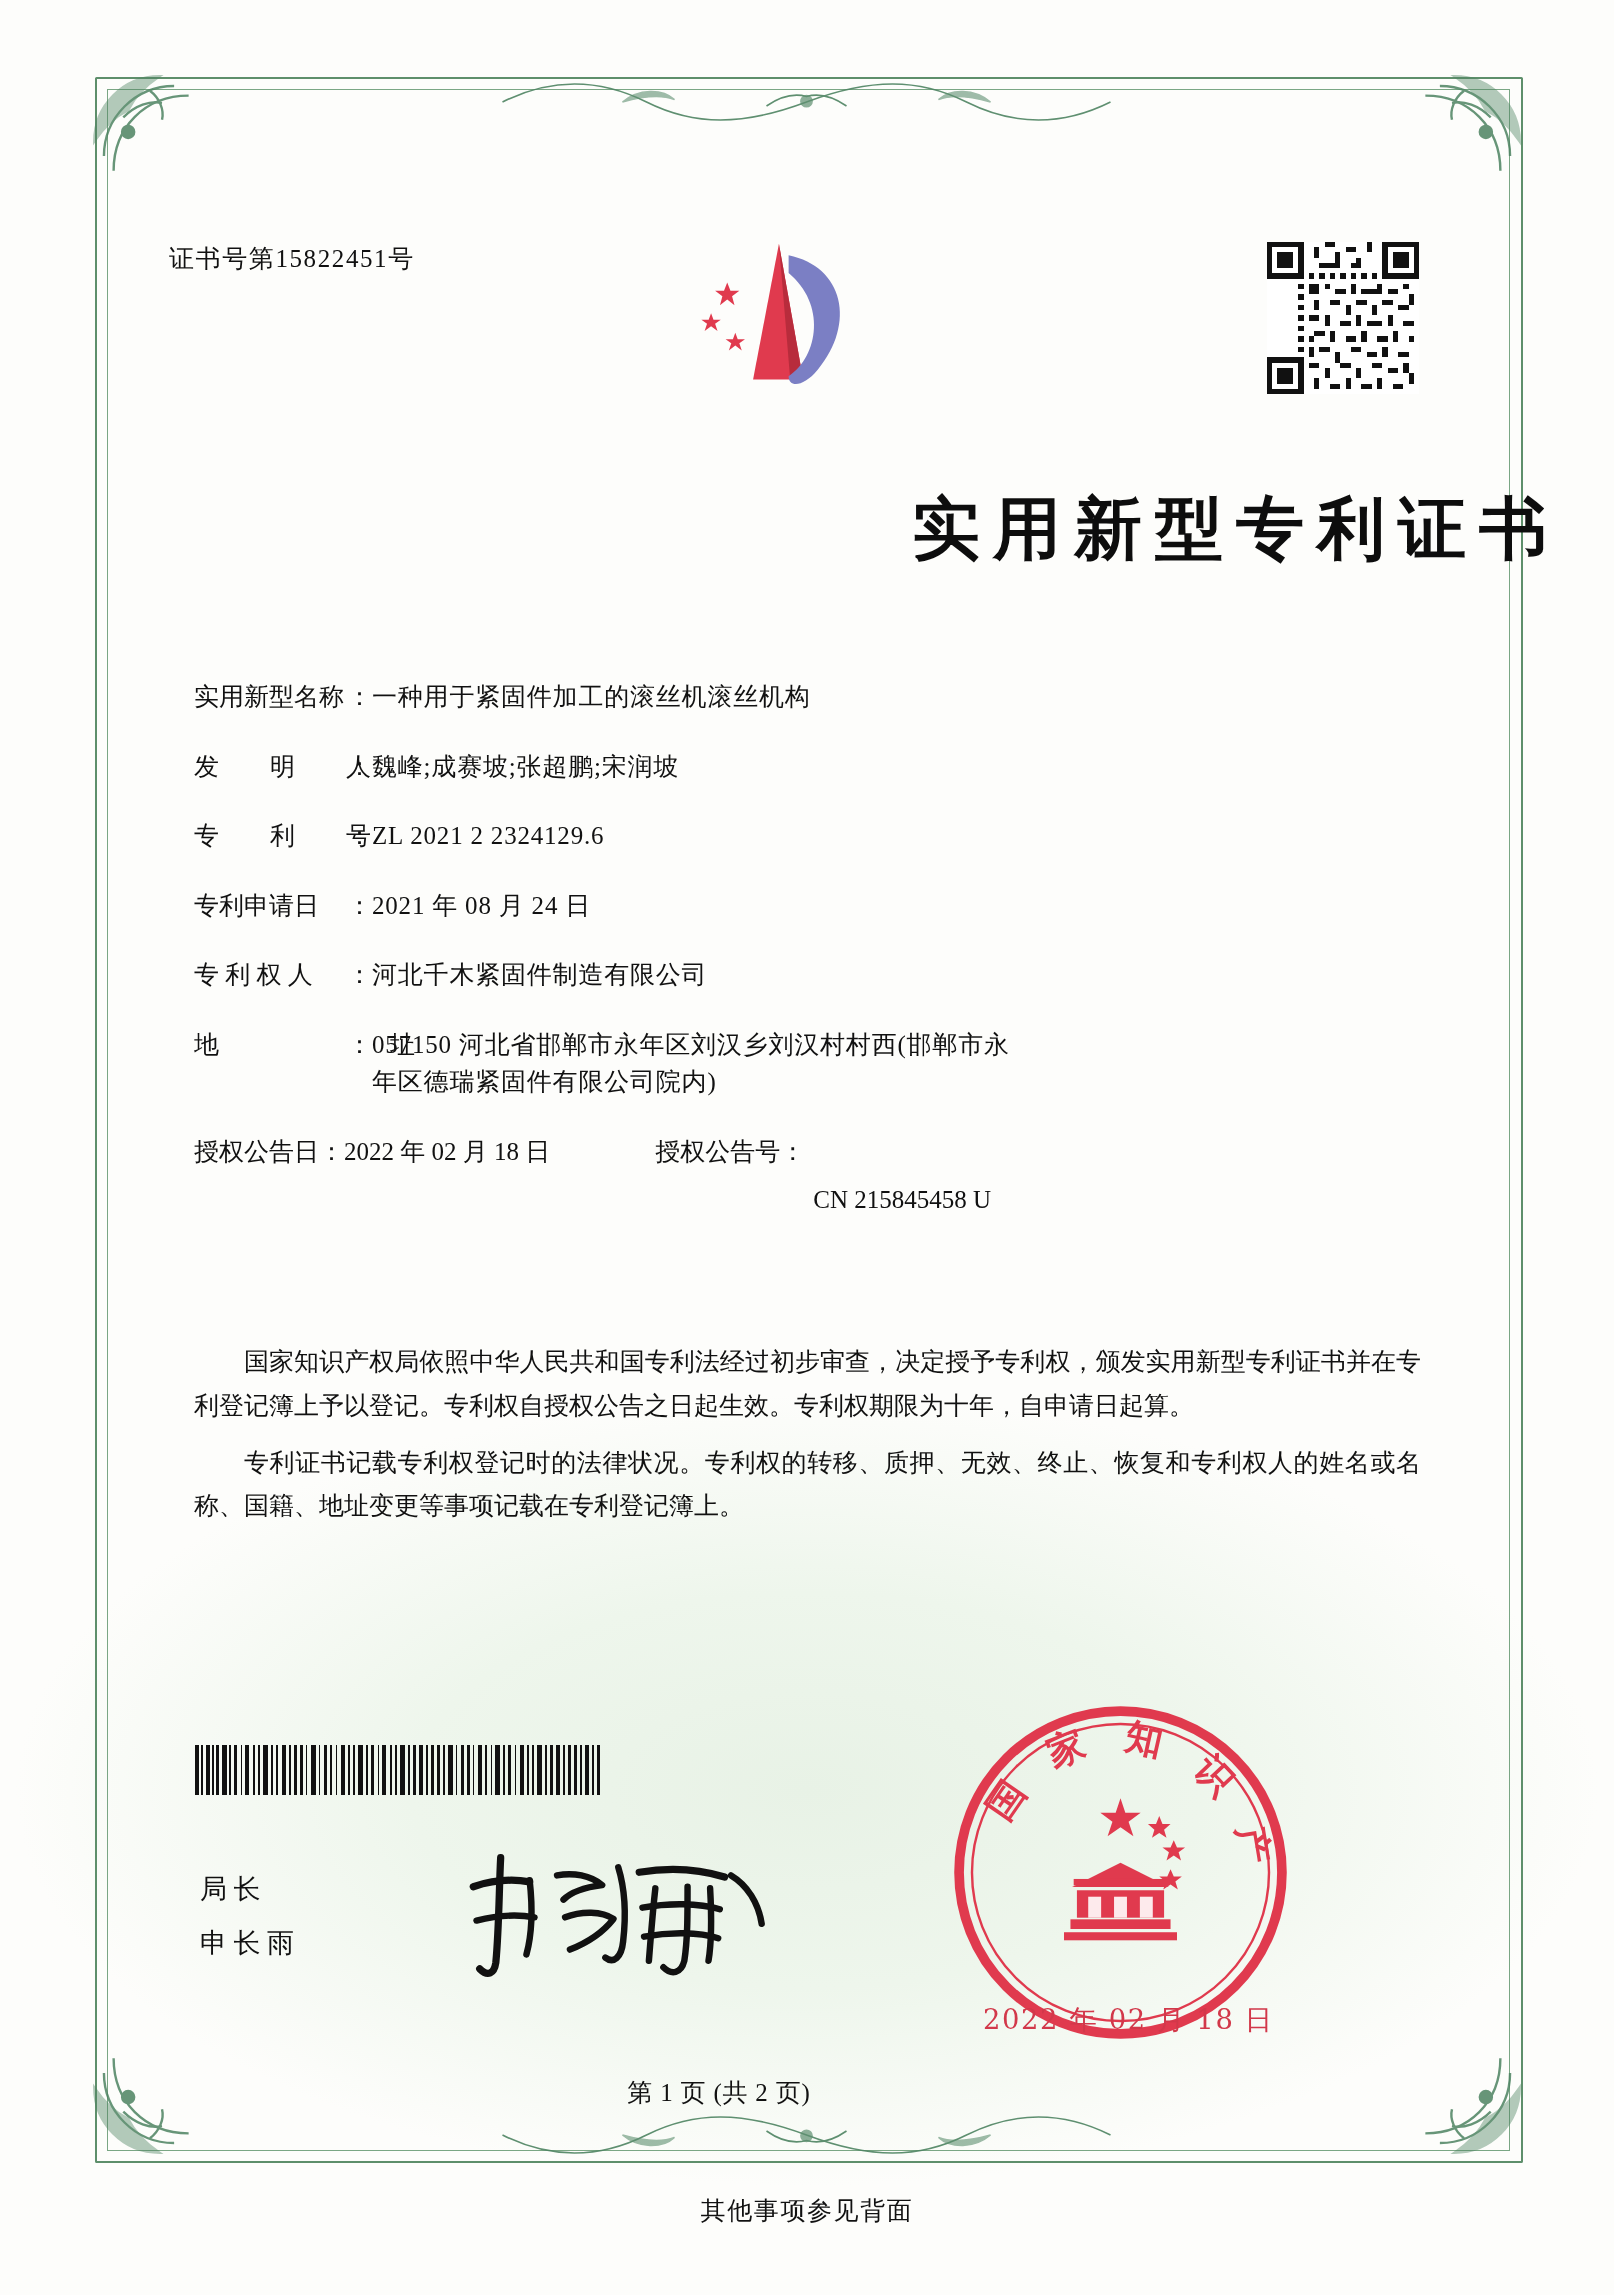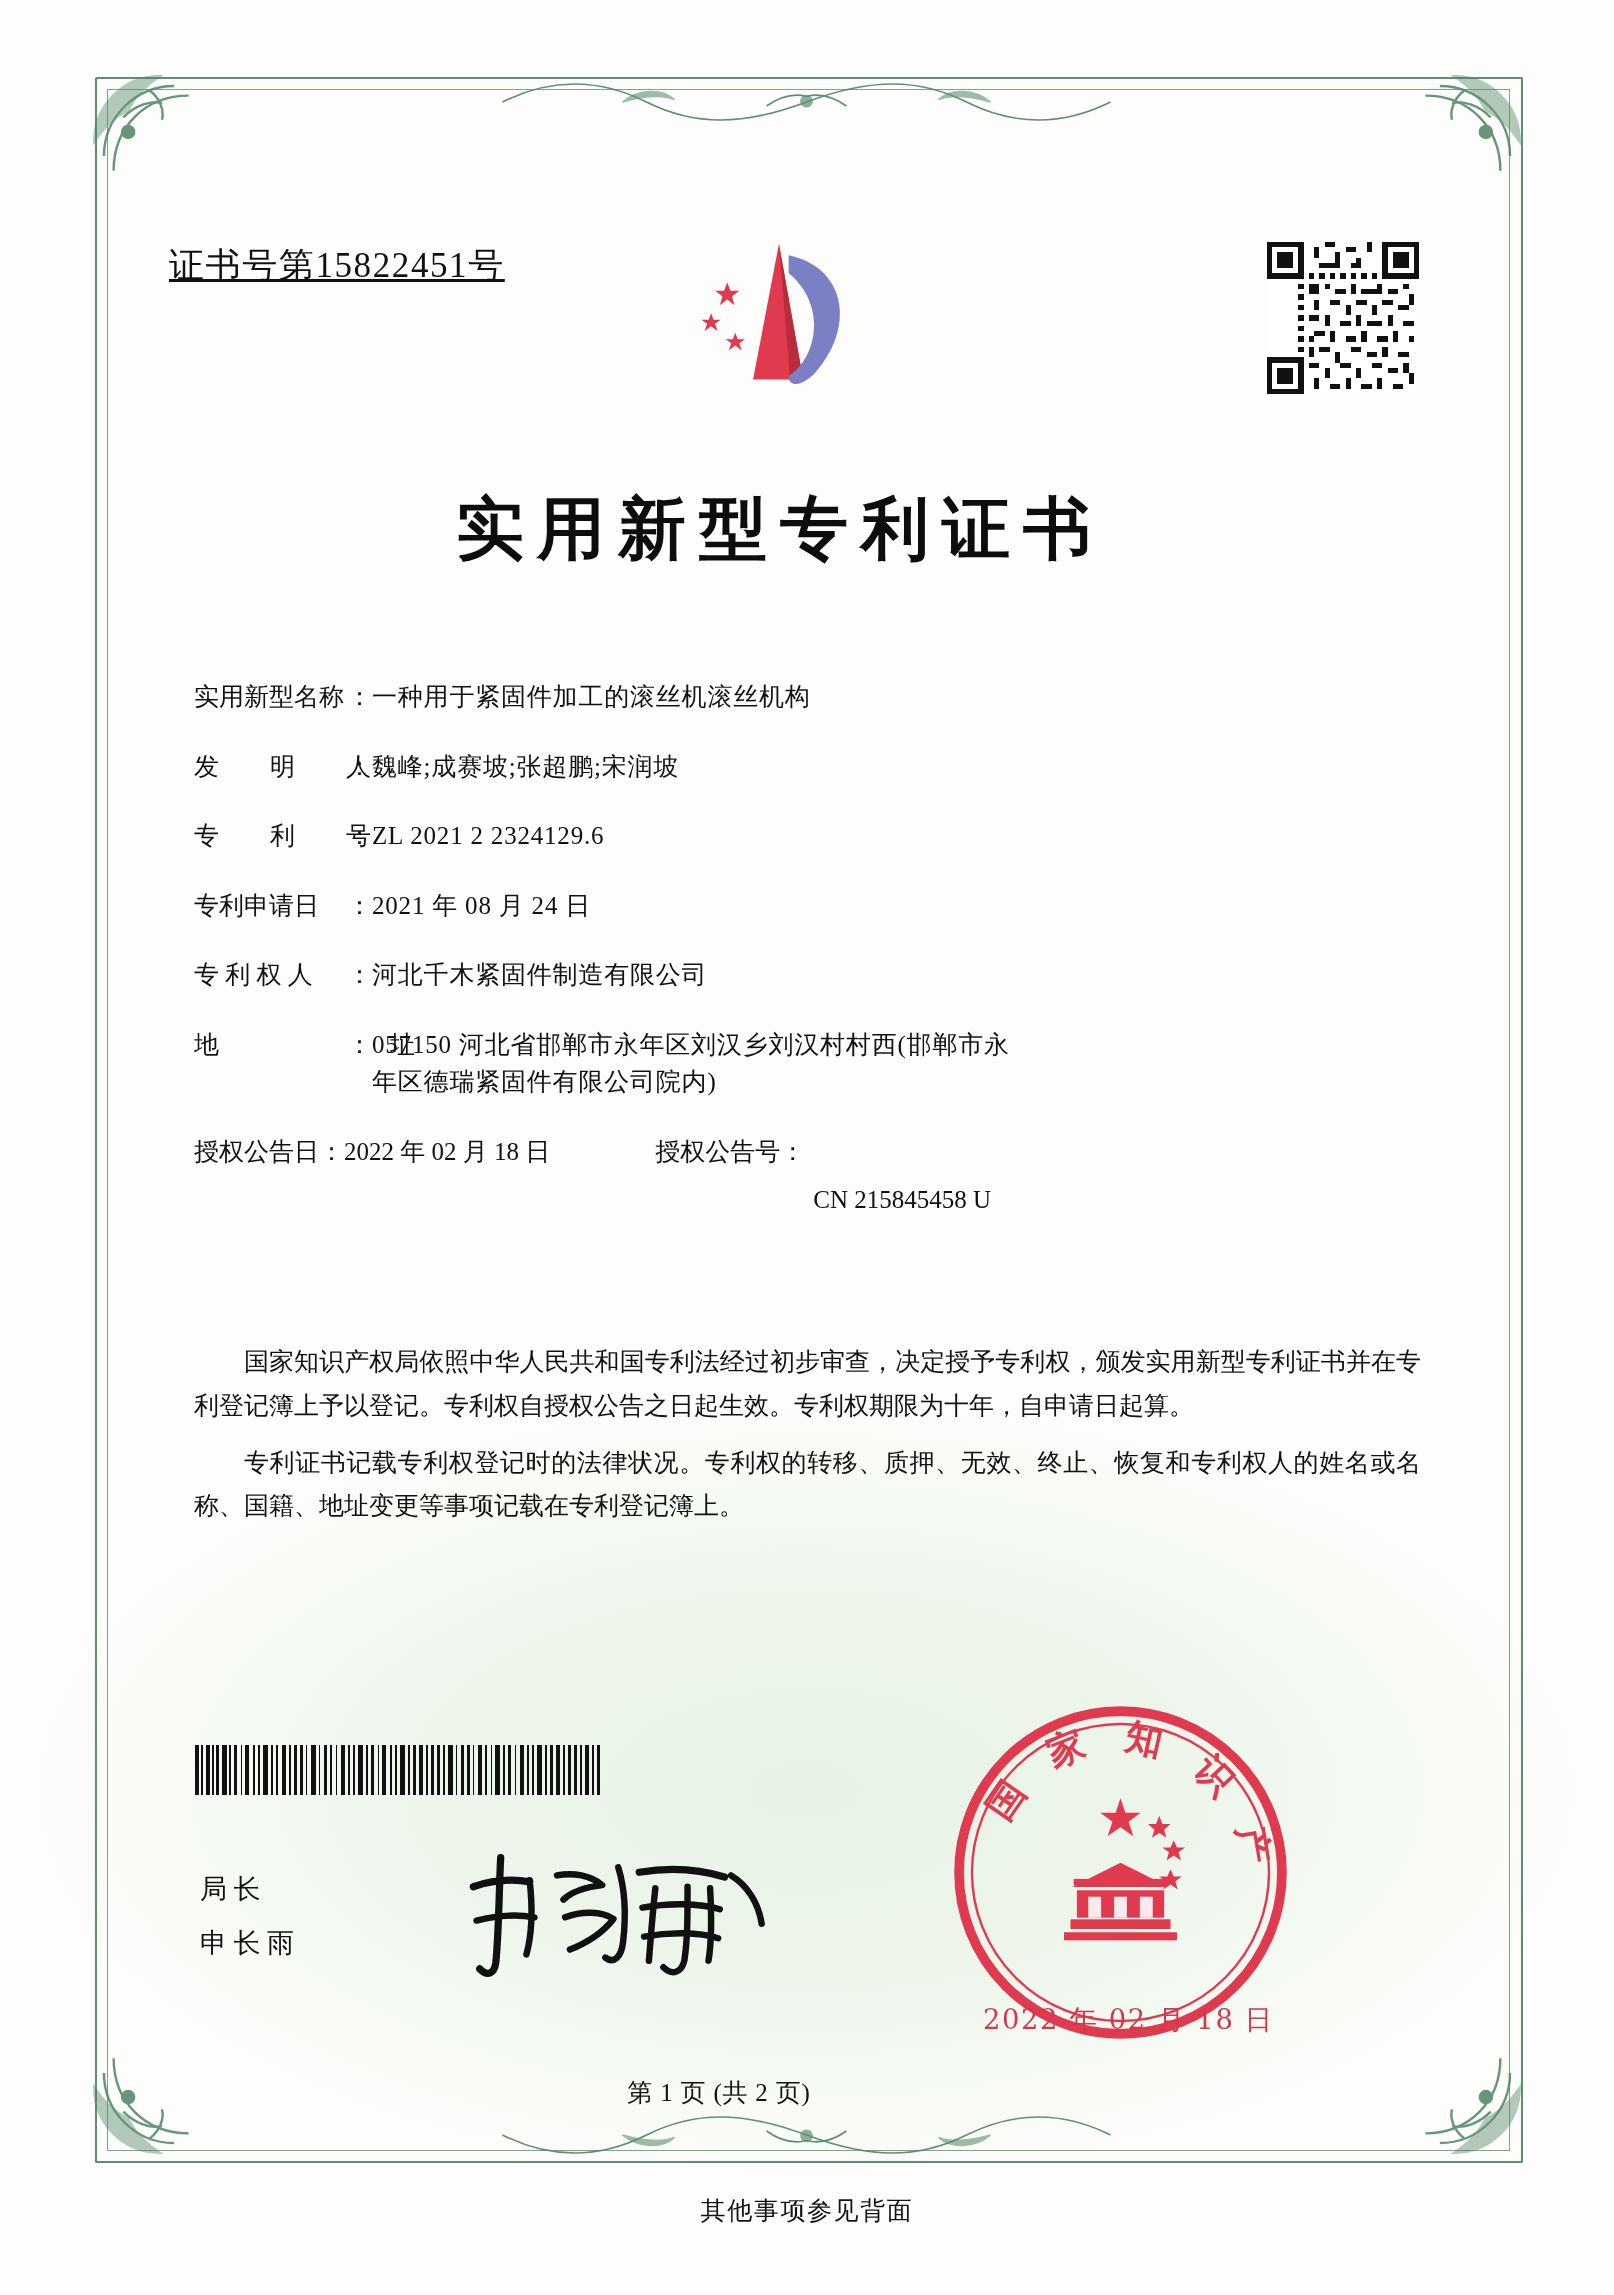--- a/index.html
+++ b/index.html
@@ -40,35 +40,34 @@
   .top-orn svg{width:100%;height:100%;}
   .bot-orn{
     position:absolute;left:500px;top:2107px;width:613px;height:56px;color:#4e8462;opacity:.9;
     transform:scaleY(-1);
   }
   .bot-orn svg{width:100%;height:100%;}
 
   
   .cert-no{
     position:absolute;left:169px;top:242px;
-    font-size:35px;letter-spacing:1.6px;color:#111;
+    font-size:25px;letter-spacing:1.6px;color:#111;
     white-space:nowrap;
-    text-decoration:underline;
   }
   .logo{
     position:absolute;left:682px;top:234px;width:210px;height:178px;
   }
   .logo svg{width:100%;height:100%;}
   .qr{
     position:absolute;left:1267px;top:242px;width:152px;height:152px;
   }
   .qr svg{width:100%;height:100%;display:block;}
 
   .title{
-    position:absolute;left:0;top:484px;width:1560px;text-align:center;
+    position:absolute;left:0;top:484px;width:1560px;text-align:right;
     font-size:68px;font-weight:700;letter-spacing:13px;
     font-family:"DejaVu Serif","Liberation Serif",serif;
     color:#0d0d0d;
   }
 
   
   .fields{
     position:absolute;left:194px;top:678px;width:1259px;
     font-size:25px;line-height:1.5;color:#111;
   }

